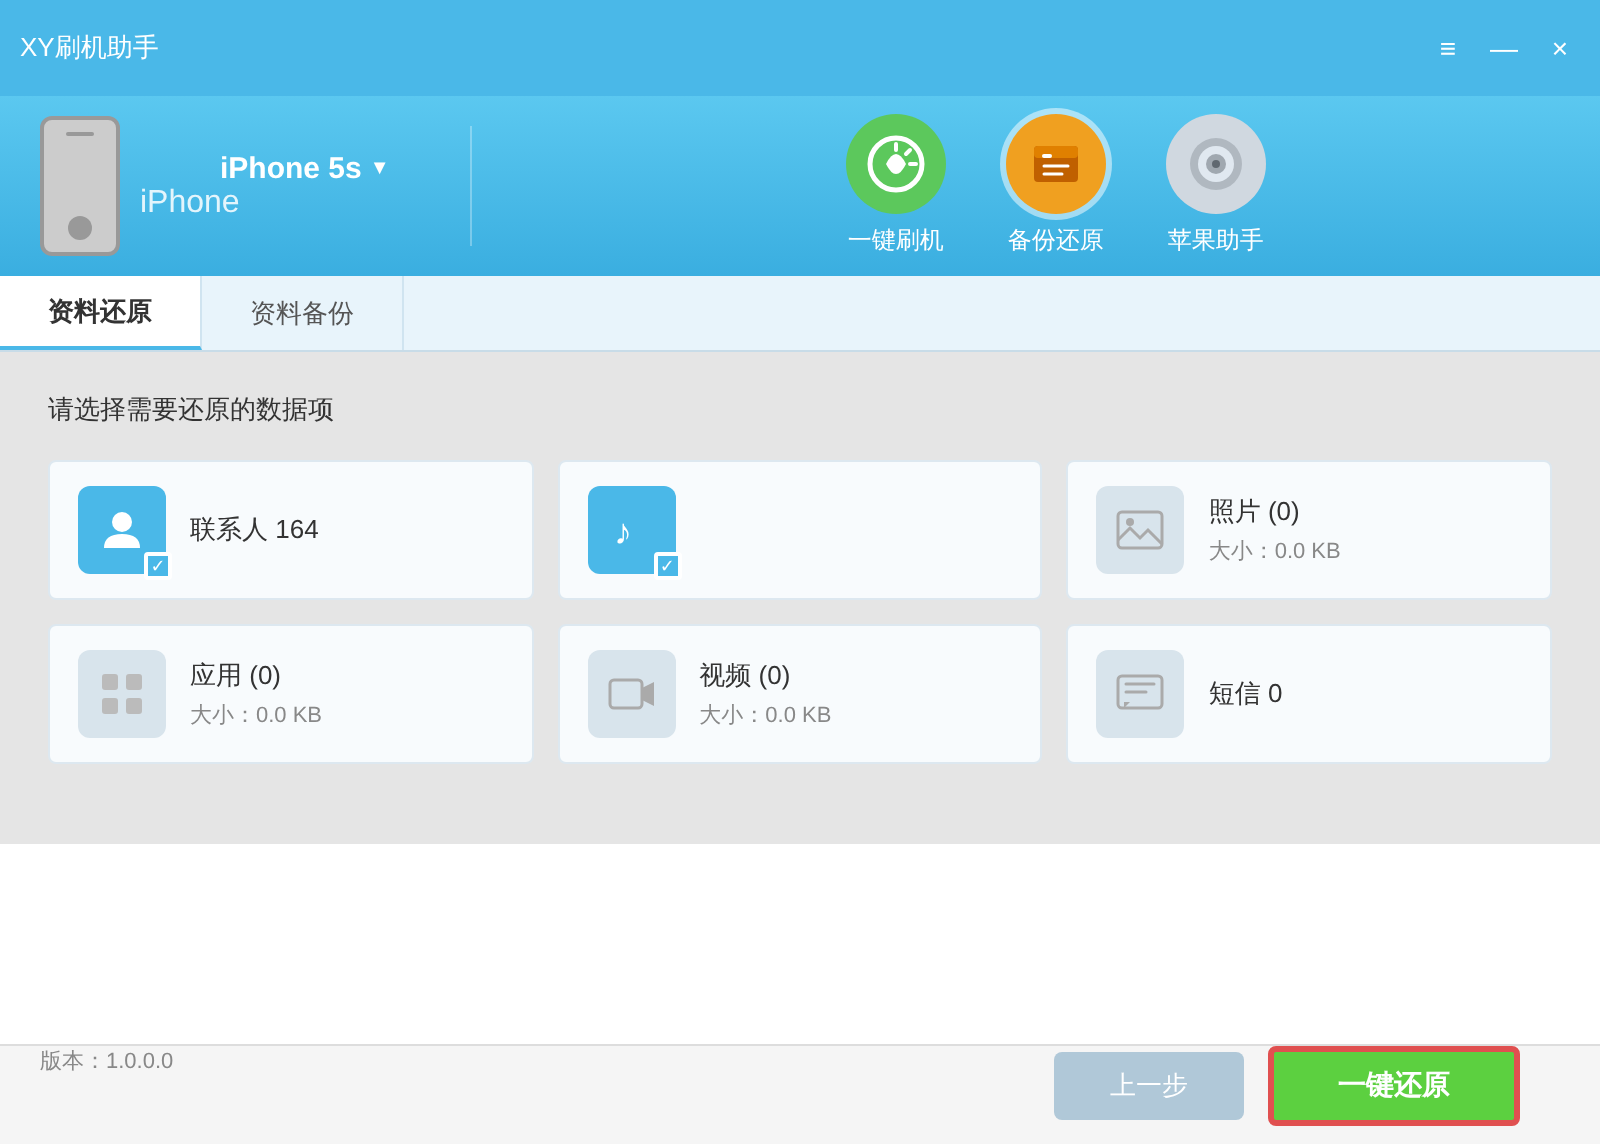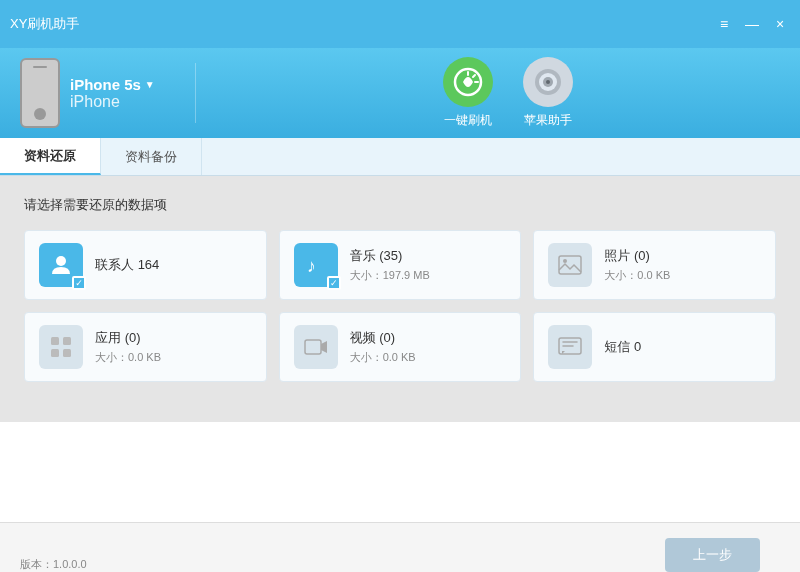--- a/index.html
+++ b/index.html
@@ -92,20 +92,21 @@
       display: flex;
       flex-direction: column;
     }
     .device-name {
       font-size: 15px;
       font-weight: bold;
       color: white;
       display: flex;
       align-items: center;
       gap: 4px;
+      margin-left: 40px;
     }
     .device-type {
       font-size: 16px;
       color: rgba(255,255,255,0.85);
     }
     .dropdown-arrow {
       font-size: 10px;
     }
 
     .toolbar-separator {
@@ -253,21 +254,21 @@
     
     .bottom-bar {
       position: absolute;
       bottom: 0;
       left: 0;
       right: 0;
       height: 50px;
       background: #f5f5f5;
       border-top: 1px solid #ddd;
       display: flex;
-      align-items: flex-end;
+      align-items: flex-start;
       justify-content: space-between;
       padding: 0 20px 0 20px;
     }
     .version-text {
       font-size: 11px;
       color: #888;
     }
     .bottom-actions {
       display: flex;
       gap: 12px;
@@ -336,20 +337,31 @@
         <svg width="30" height="30" viewBox="0 0 30 30" fill="none">
           <circle cx="15" cy="15" r="13" stroke="white" stroke-width="2.5" fill="none"></circle>
           <path d="M10 15 Q15 5 20 15 Q15 25 10 15" fill="white"></path>
           <path d="M15 8 L15 5 M20 10 L22 8 M22 15 L25 15" stroke="white" stroke-width="2" stroke-linecap="round"></path>
         </svg>
       </div>
       <span class="toolbar-label">一键刷机</span>
     </div>
 
 
+    <div class="toolbar-item active">
+      <div class="toolbar-icon orange">
+        <svg width="30" height="30" viewBox="0 0 30 30">
+          <rect x="4" y="6" width="22" height="18" rx="2" fill="#c06000"></rect>
+          <rect x="4" y="6" width="22" height="6" rx="2" fill="#e08000"></rect>
+          <rect x="8" y="10" width="5" height="2" rx="1" fill="white"></rect>
+          <path d="M9 16 L21 16 M9 20 L18 20" stroke="white" stroke-width="1.5" stroke-linecap="round"></path>
+        </svg>
+      </div>
+      <span class="toolbar-label">备份还原</span>
+    </div>
 
     <div class="toolbar-item">
       <div class="toolbar-icon gray">
         <svg width="30" height="30" viewBox="0 0 30 30">
           <circle cx="15" cy="15" r="13" fill="#b0b8c0"></circle>
           <circle cx="15" cy="15" r="9" fill="#e0e8f0"></circle>
           <circle cx="15" cy="15" r="5" fill="#a0a8b0"></circle>
           <circle cx="15" cy="15" r="2" fill="#606870"></circle>
         </svg>
       </div>
@@ -390,27 +402,20 @@
         </div>
       </div>
 
       <div class="data-card">
         <div class="data-card-icon blue" style="position:relative;">
           <svg width="26" height="26" viewBox="0 0 26 26" fill="white">
             <text x="4" y="20" font-size="18" fill="white">♪</text>
           </svg>
           <div class="icon-checkbox">✓</div>
         </div>
-        <div class="data-card-info">
-          <div class="data-card-name">
-            <span>音乐</span>
-            <span>(35)</span>
-          </div>
-          <div class="data-card-size">大小：197.9 MB</div>
-        </div>
       </div>
 
       <div class="data-card">
         <div class="data-card-icon gray-light">
           <svg width="26" height="26" viewBox="0 0 26 26">
             <rect x="2" y="4" width="22" height="18" rx="2" fill="none" stroke="#aaa" stroke-width="1.5"></rect>
             <circle cx="8" cy="9" r="2" fill="#aaa"></circle>
             <path d="M2 18 L8 12 L13 17 L17 13 L24 20" stroke="#aaa" stroke-width="1.5" fill="none"></path>
           </svg>
         </div>
@@ -474,14 +479,15 @@
       </div>
 
     </div>
   </div>
 </div>
 
 <div class="bottom-bar">
   <span class="version-text">版本：1.0.0.0</span>
   <div class="bottom-actions">
     <button class="btn-prev">上一步</button>
+    <button class="btn-restore">一键还原</button>
   </div>
 </div>
 
 </body></html>

